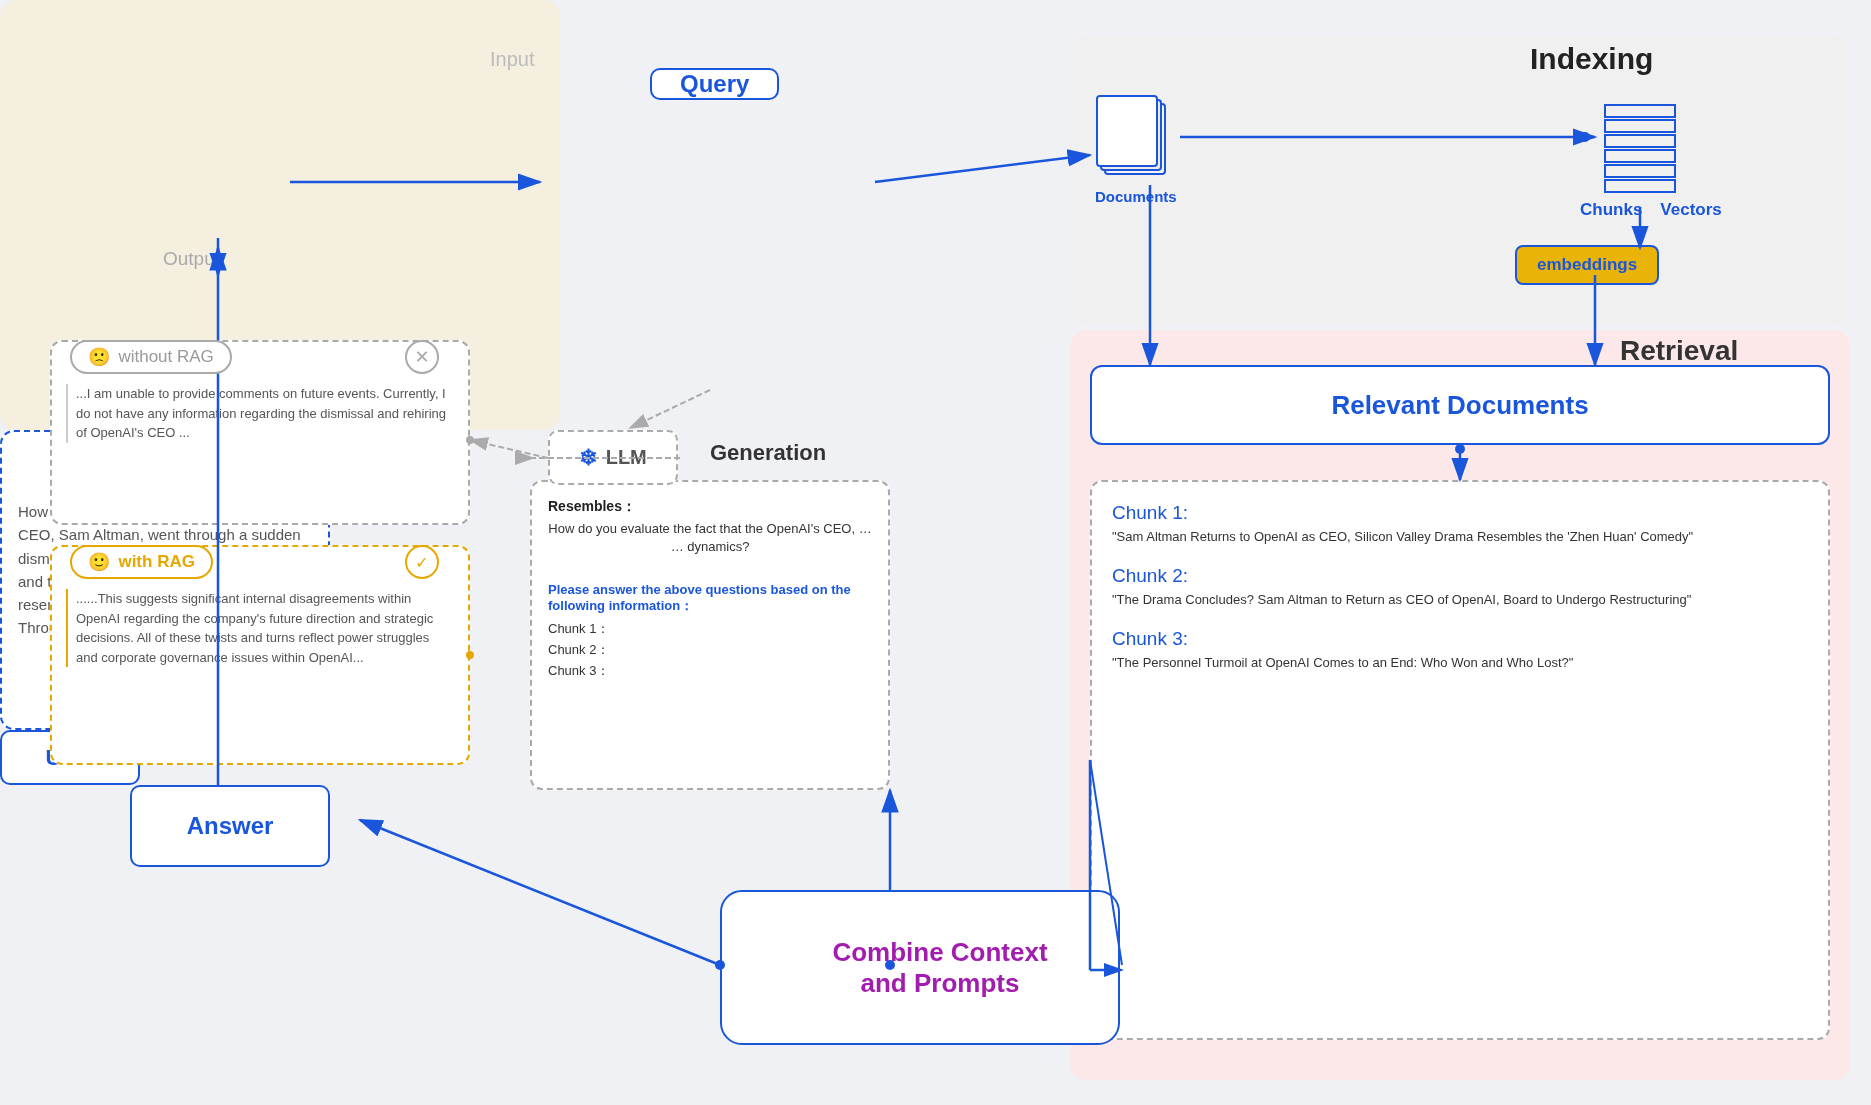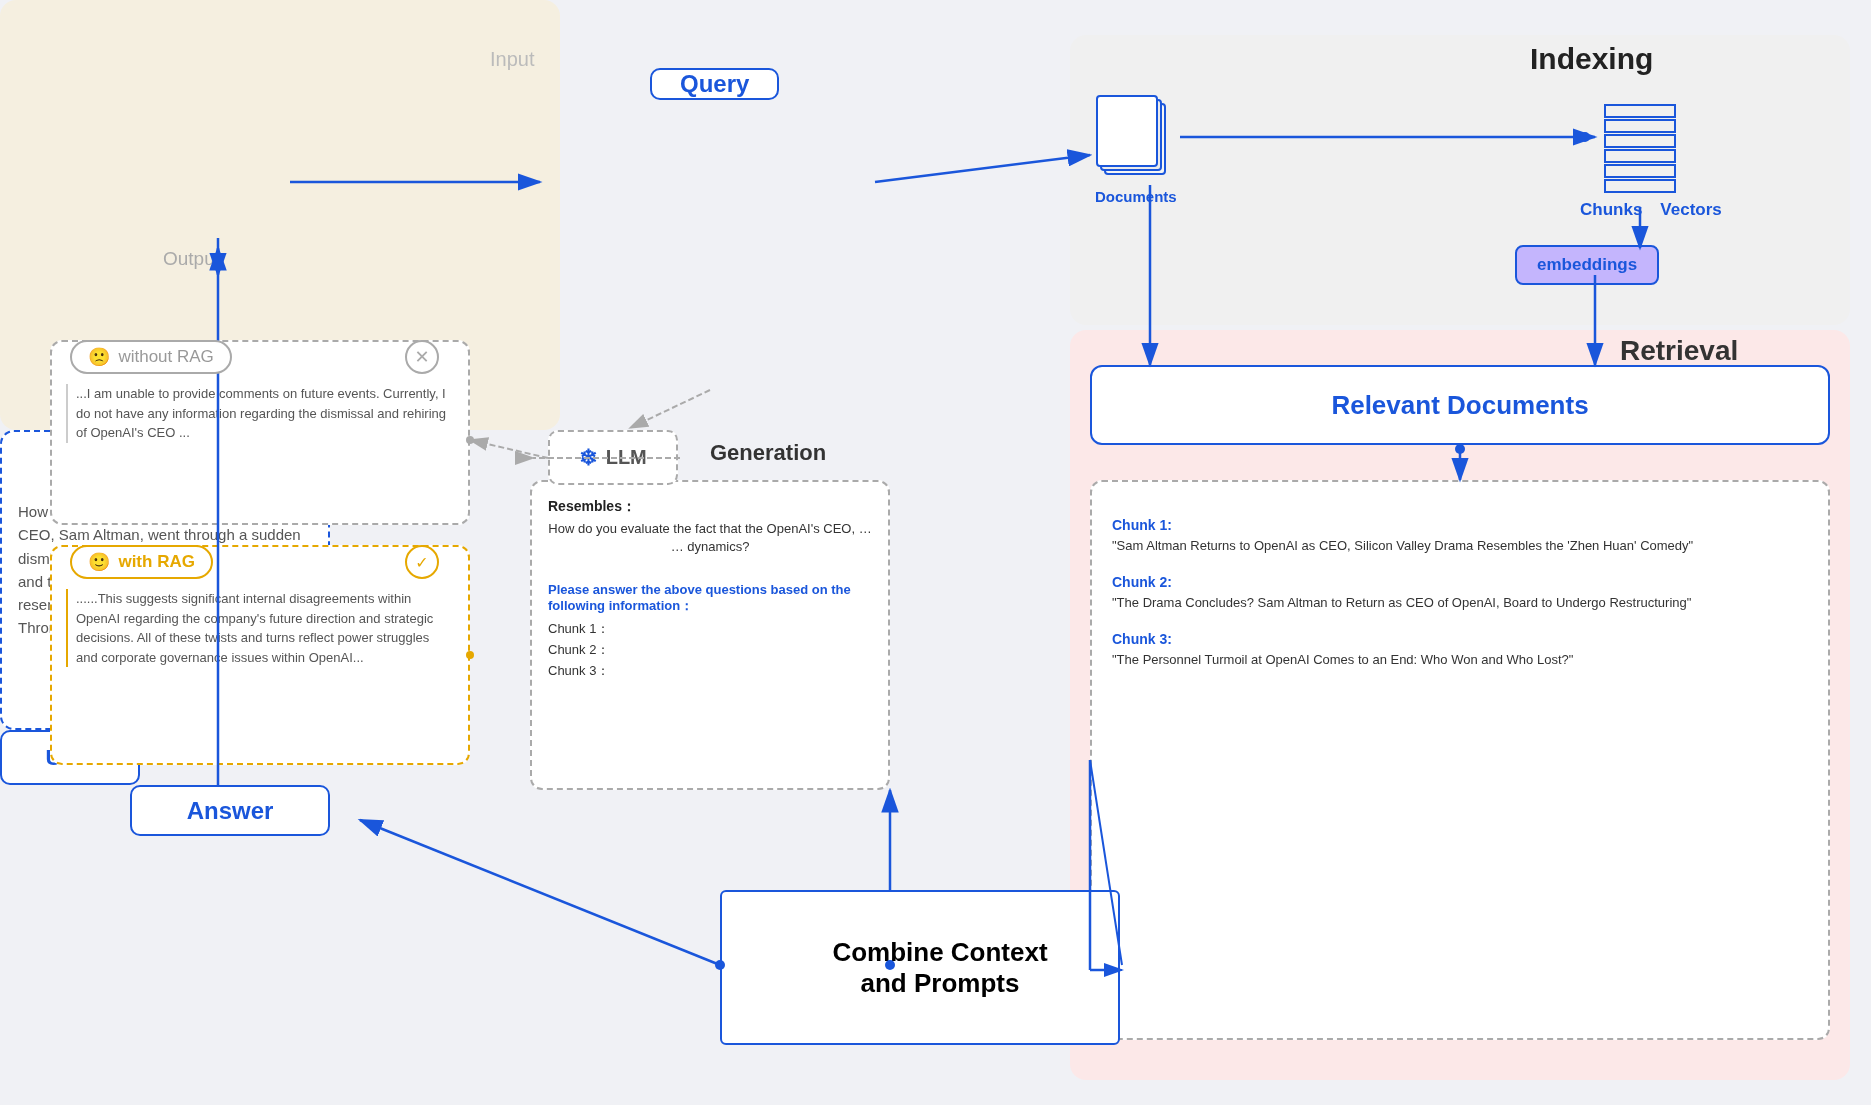--- a/index.html
+++ b/index.html
@@ -160,21 +160,21 @@
       justify-content: center;
       font-size: 18px;
       color: #e6a800;
       z-index: 20;
     }
 
     
     .answer-box {
       position: absolute;
       top: 785px; left: 130px;
-      width: 200px; height: 51px;
+      width: 200px; height: 82px;
       background: white;
       border: 2.5px solid #1a56db;
       border-radius: 10px;
       display: flex;
       align-items: center;
       justify-content: center;
       font-size: 24px;
       font-weight: 800;
       color: #1a56db;
       z-index: 10;
@@ -219,27 +219,27 @@
       z-index: 5;
     }
 
     
     .combine-box {
       position: absolute;
       top: 890px; left: 720px;
       width: 400px; height: 155px;
       background: white;
       border: 2.5px solid #1a56db;
-      border-radius: 6px;
+      border-radius: 22px;
       display: flex;
       align-items: center;
       justify-content: center;
       font-size: 26px;
       font-weight: 800;
-      color: #000000;
+      color: #a21caf;
       text-align: center;
       z-index: 10;
       padding-left: 40px;
     }
 
     
     .indexing-area {
       position: absolute;
       top: 35px; left: 1070px;
       width: 780px; height: 290px;
@@ -290,21 +290,21 @@
       font-size: 17px;
       color: #1a56db;
       font-weight: 600;
       z-index: 10;
     }
 
     
     .embeddings-box {
       position: absolute;
       top: 245px; left: 1515px;
-      background: #c4b5fd;
+      background: #eab308;
       border: 2px solid #1a56db;
       border-radius: 8px;
       padding: 8px 20px;
       font-size: 17px;
       color: #1a56db;
       font-weight: 600;
       z-index: 10;
     }
 
     
@@ -348,21 +348,21 @@
 
     
     .snowflake { font-size: 22px; color: #1a56db; }
 
     
     .gen-question { font-weight: 700; font-size: 14px; color: #222; margin-bottom: 4px; }
     .gen-text { font-size: 13px; color: #333; line-height: 1.4; margin-bottom: 26px; text-align: center; }
     .gen-bold { font-weight: 700; font-size: 13px; color: #1a56db; margin-bottom: 4px; }
     .gen-chunk { font-size: 13px; color: #333; line-height: 1.6; }
 
-    .chunk-title { font-weight: 700; font-size: 14px; color: #1a56db; margin-bottom: 4px; margin-top: 15px; }
+    .chunk-title { font-weight: 400; font-size: 19px; color: #1a56db; margin-bottom: 4px; }
     .chunk-text { font-size: 13px; color: #333; line-height: 1.45; margin-bottom: 18px; }
 
     .without-text {
       font-size: 13px;
       color: #555;
       line-height: 1.5;
       margin-top: 28px;
       border-left: 2px solid #ccc;
       padding-left: 8px;
     }

